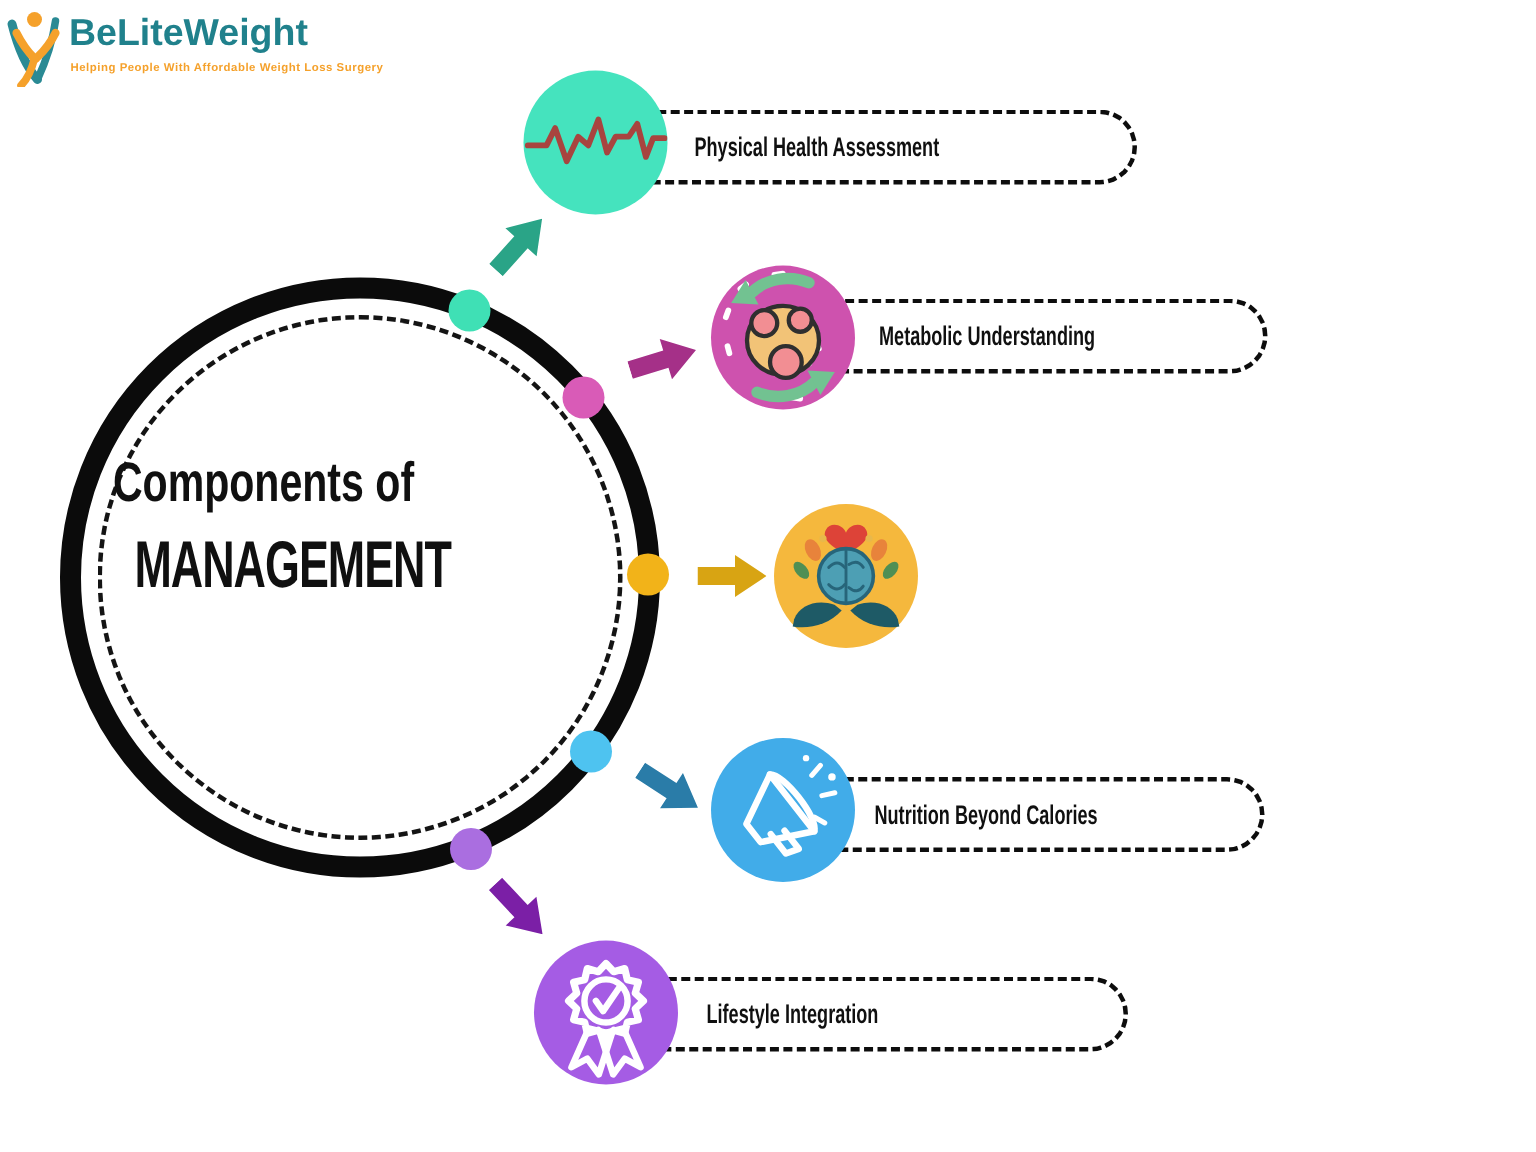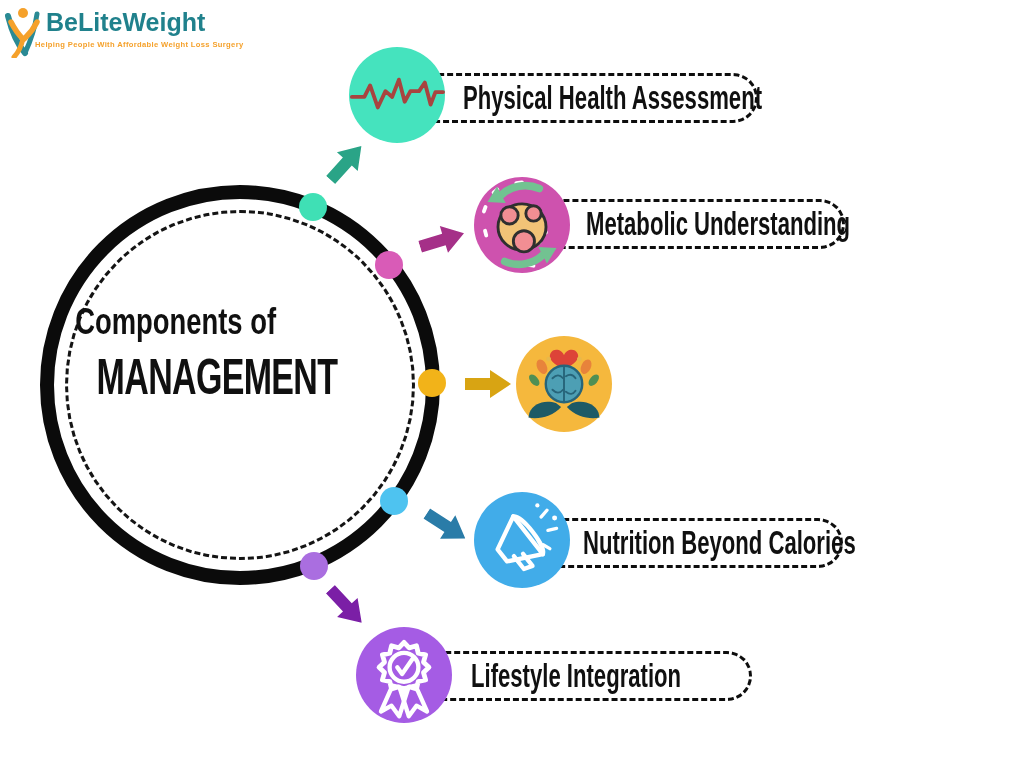--- a/index.html
+++ b/index.html
@@ -4,47 +4,47 @@
 <style>
   html,body{margin:0;padding:0;}
   .stage{
     position:relative;width:960px;height:768px;background:#ffffff;overflow:hidden;
     font-family:"Liberation Sans",sans-serif;
   }
   
   .logo{position:absolute;left:4px;top:6px;width:230px;height:52px;}
   .logo-mark{position:absolute;left:0;top:2px;}
   .brand{position:absolute;left:42px;top:2px;font-size:25px;font-weight:700;letter-spacing:0px;}
-  .tagline{position:absolute;left:31px;top:34px;font-size:7.6px;font-weight:700;letter-spacing:.35px;white-space:nowrap;}
+  .tagline{position:absolute;left:43px;top:34px;font-size:7.6px;font-weight:700;letter-spacing:.35px;white-space:nowrap;}
   
   .ring{position:absolute;left:40px;top:185px;width:372px;height:372px;border:14px solid #0b0b0b;border-radius:50%;background:#fff;}
   .ring-dashed{position:absolute;left:65px;top:210px;width:344px;height:344px;border:3px dashed #141414;border-radius:50%;}
   .center-title{position:absolute;left:40px;top:303px;width:400px;text-align:left;color:#101010;}
   .ct-line{font-size:37px;font-weight:700;line-height:37px;white-space:nowrap;}
   .ct-line span{display:inline-block;transform:scaleX(.74);transform-origin:center;}
-  .ct-big{margin-top:8px;font-size:50px;font-weight:700;line-height:58px;white-space:nowrap;}
+  .ct-big{margin-top:8px;font-size:44px;font-weight:700;line-height:58px;white-space:nowrap;}
   .ct-big span{display:inline-block;transform:scaleX(.68);transform-origin:center;letter-spacing:-1px;}
   
   .dot{position:absolute;width:28px;height:28px;border-radius:50%;z-index:6;}
   .dot.d1{left:299px;top:193px;}
   .dot.d2{left:375px;top:251px;}
   .dot.d3{left:418px;top:369px;}
   .dot.d4{left:380px;top:487px;}
   .dot.d5{left:300px;top:552px;}
   
   .arrow{position:absolute;width:46px;height:30px;z-index:5;}
   .arrow.a1{left:323px;top:148px;transform:rotate(-48deg);}
   .arrow.a2{left:419px;top:225px;transform:rotate(-17deg);}
   .arrow.a3{left:465px;top:369px;transform:rotate(0deg);}
   .arrow.a4{left:423px;top:511px;transform:rotate(33deg);}
   .arrow.a5{left:323px;top:591px;transform:rotate(47deg);}
   
   .pill{position:absolute;height:50px;background:#fff;border:3px dashed #0d0d0d;
         border-radius:6px 28px 28px 6px;box-sizing:border-box;z-index:1;}
-  .pill .lbl{display:block;line-height:44px;font-size:33px;font-weight:700;color:#101010;white-space:nowrap;}
+  .pill .lbl{display:block;line-height:44px;font-size:18px;font-weight:700;color:#101010;white-space:nowrap;}
   .pill .lbl span{display:inline-block;transform:scaleX(.67);transform-origin:left center;}
   .pill.p1{left:397px;top:73px;width:361px;}  .pill.p1 .lbl{padding-left:63px;}
   .pill.p2{left:522px;top:199px;width:323px;} .pill.p2 .lbl{padding-left:61px;}
   .pill.p3{left:564px;top:362px;width:371px;} .pill.p3 .lbl{padding-left:60px;}
   .pill.p4{left:522px;top:518px;width:321px;} .pill.p4 .lbl{padding-left:58px;}
   .pill.p5{left:404px;top:651px;width:348px;} .pill.p5 .lbl{padding-left:64px;text-decoration:underline;}
   
   .bubble{position:absolute;width:96px;height:96px;border-radius:50%;z-index:3;}
   .bubble svg{position:absolute;left:0;top:0;}
   .bubble.b1{left:349px;top:47px;}

